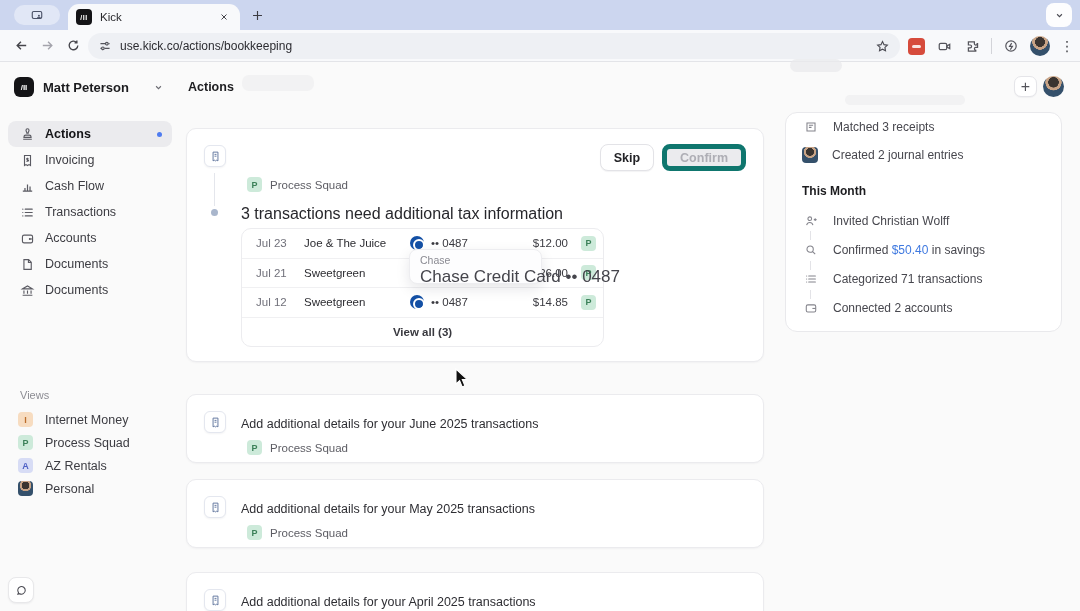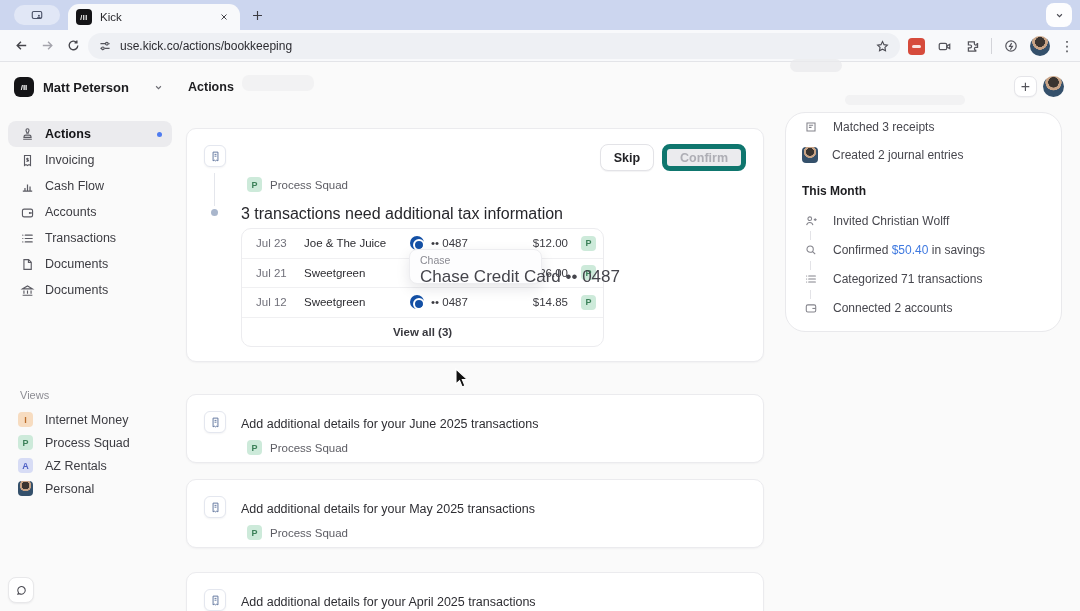--- a/index.html
+++ b/index.html
@@ -108,21 +108,21 @@
   .tx-chip { position:absolute; right:7px; }
   .tx-footer { height:28px; display:flex; align-items:center; justify-content:center; font-size:11.5px; font-weight:700; color:#39393f; }
 
   .tooltip { position:absolute; left:222px; top:120px; width:133px; height:35px; background:#fdfdfe; border:1px solid #ededf0;
              border-radius:8px; box-shadow:0 5px 14px rgba(16,24,40,.10); padding:4px 10px; z-index:5; }
   .tooltip .t1 { font-size:10.5px; color:#8a8a92; }
   .tooltip .t2 { font-size:17px; color:#45454c; margin-top:1px; white-space:nowrap; }
 
   
   .panel { position:absolute; left:785px; top:50px; width:277px; height:220px; background:#fff; border:1px solid #e9e9ec;
-           border-radius:20px; }
+           border-radius:12px; }
   .act-row { position:absolute; left:16px; display:flex; align-items:center; }
   .act-ic { width:17px; height:17px; display:flex; align-items:center; justify-content:center; color:#83838b; }
   .act-row .txt { font-size:12px; color:#47474e; margin-left:14px; }
   .panel .section { position:absolute; left:16px; top:71px; font-size:12px; font-weight:700; color:#1c1c1f; }
   .amt-blue { color:#3f79e0; }
   .act-conn { position:absolute; left:24px; width:1px; height:9px; background:#e3e3e7; }
 
   .cursor { position:absolute; left:455px; top:306px; z-index:9; }
 
   svg { display:block; }
@@ -259,35 +259,35 @@
       <div class="nav-item">
         <span>
           <svg width="15" height="15" viewBox="0 0 16 16" stroke="currentColor" stroke-width="1.3" fill="none">
             <path d="M3 13h10M5.3 13V9.6M8 13V5.8M10.7 13V8"></path>
           </svg>
         </span>
         <span class="lbl">Cash Flow</span>
       </div>
       <div class="nav-item">
         <span>
+          <svg width="15" height="15" viewBox="0 0 16 16" stroke="currentColor" stroke-width="1.3" fill="none" stroke-linecap="round">
+            <path d="M5.6 4.4H13M5.6 8H13M5.6 11.6H13M3 4.4h.01M3 8h.01M3 11.6h.01"></path>
+          </svg>
+        </span>
+        <span class="lbl">Transactions</span>
+      </div>
+      <div class="nav-item">
+        <span>
           <svg width="15" height="15" viewBox="0 0 16 16" stroke="currentColor" stroke-width="1.2" fill="none">
             <rect x="2.6" y="4.4" width="10.8" height="8.2" rx="1.8"></rect>
               <path d="M9.6 8.5h3.8"></path>
               <circle cx="10.4" cy="8.5" r=".4" fill="currentColor"></circle>
           </svg>
         </span>
         <span class="lbl">Accounts</span>
-      </div>
-      <div class="nav-item">
-        <span>
-          <svg width="15" height="15" viewBox="0 0 16 16" stroke="currentColor" stroke-width="1.3" fill="none" stroke-linecap="round">
-            <path d="M5.6 4.4H13M5.6 8H13M5.6 11.6H13M3 4.4h.01M3 8h.01M3 11.6h.01"></path>
-          </svg>
-        </span>
-        <span class="lbl">Transactions</span>
       </div>
       <div class="nav-item">
         <span>
           <svg width="15" height="15" viewBox="0 0 16 16" stroke="currentColor" stroke-width="1.2" fill="none">
             <path d="M4.2 2.8h5L12 5.6v7.6H4.2zM9 3v2.8h3"></path>
           </svg>
         </span>
         <span class="lbl">Documents</span>
       </div>
       <div class="nav-item">

